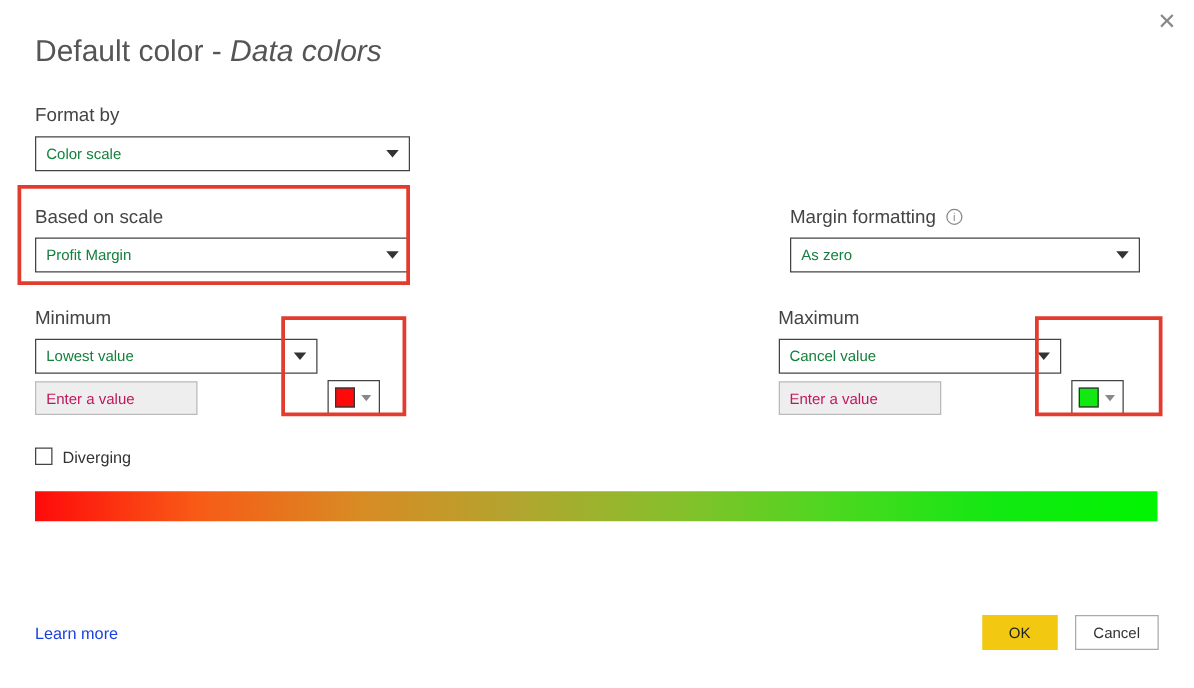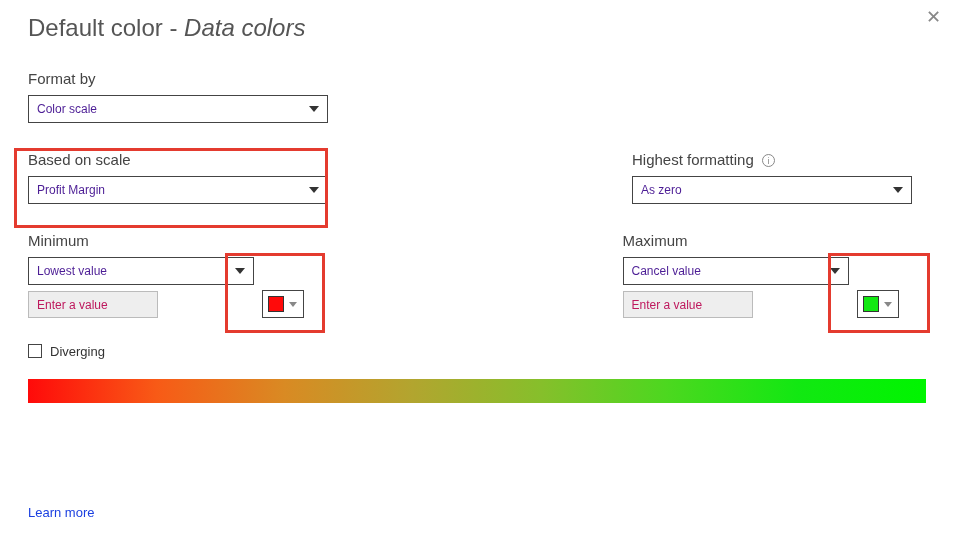--- a/index.html
+++ b/index.html
@@ -5,28 +5,28 @@
   * { box-sizing: border-box; }
   html, body { margin:0; padding:0; }
   body {
     width:955px; height:550px;
     font-family: "Segoe UI", Arial, sans-serif;
     font-size:13px; color:#333; background:#fff;
     position:relative;
   }
   .dialog { position:relative; width:100%; height:100%; padding:0 28px; }
   .close { position:absolute; top:6px; right:14px; font-size:18px; color:#888; cursor:pointer; font-weight:300;}
-  .title { padding-top:14px; font-size:24px; font-weight:300; color:#555;}
+  .title { padding-top:28px; font-size:24px; font-weight:300; color:#555;}
   .title .ital { font-style:italic; }
   
   .label { font-size:15px; color:#444; margin-bottom:8px; }
   .select {
     height:28px; border:1px solid #444; display:flex; align-items:center;
     justify-content:space-between; padding:0 8px; background:#fff; cursor:pointer;
-    font-size:12px; color:#4c1d95;
+    font-size:12px; color:#15803d;
   }
   .caret {
     width:0; height:0; border-left:5px solid transparent; border-right:5px solid transparent;
     border-top:6px solid #333;
   }
   .info-icon {
     display:inline-block; width:13px; height:13px; border:1px solid #888; border-radius:50%;
     font-size:9px; line-height:12px; text-align:center; color:#888; margin-left:4px; vertical-align:1px;
   }
   .input-disabled {
@@ -87,21 +87,21 @@
   <div id="row-field">
     <div style="width:300px;">
       <div class="label">Based on scale</div>
       <div class="select">
         <span>Profit Margin</span>
         <span class="caret"></span>
       </div>
     </div>
     <div style="margin-left:304px; width:280px;">
       <div class="label">
-        <span>Highest formatting</span>
+        <span>Margin formatting</span>
         <span class="info-icon">i</span>
       </div>
       <div class="select">
         <span>As zero</span>
         <span class="caret"></span>
       </div>
     </div>
   </div>
 
   <div id="row-minmax">
@@ -147,19 +147,23 @@
 
   <div class="checkbox-row">
     <div class="checkbox"></div>
     <span>Diverging</span>
   </div>
 
   <div class="gradient-bar"></div>
 
   <div class="footer">
     <span class="learn">Learn more</span>
+    <div class="btns">
+      <div class="btn primary">OK</div>
+      <div class="btn">Cancel</div>
+    </div>
   </div>
 
   <div class="hl" style="left:14px; top:148px; width:314px; height:80px;"></div>
   <div class="hl" style="left:225px; top:253px; width:100px; height:80px;"></div>
   <div class="hl" style="left:828px; top:253px; width:102px; height:80px;"></div>
 
 </div>
 
 </body></html>

